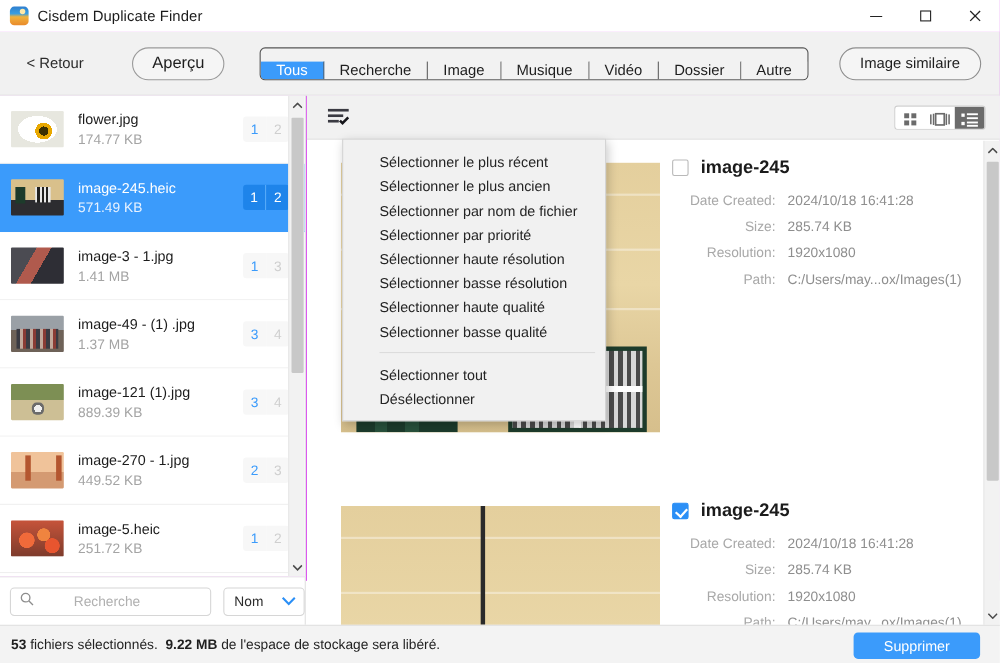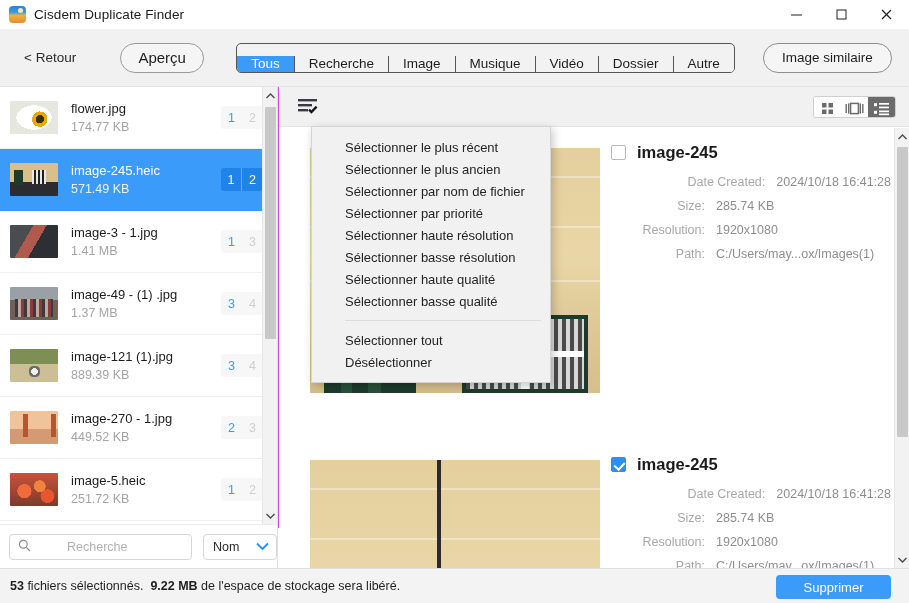--- a/index.html
+++ b/index.html
@@ -172,21 +172,21 @@
     background: #fff; flex: 0 0 auto; position: relative;
   }
   .cbx.checked { background: #2b8ff6; border-color: #2b8ff6; }
   .cbx.checked::after {
     content: ""; position: absolute; left: 4px; top: 2px; width: 5px; height: 8px;
     border: solid #fff; border-width: 0 2px 2px 0; transform: rotate(42deg);
   }
   .card-title { margin-left: 11px; font-size: 16.5px; font-weight: bold; color: #1b1b1b; }
   .kv { margin-top: 13px; }
   .kv-row { display: flex; margin-top: 9px; font-size: 12.5px; line-height: 15px; }
-  .kv-row:first-child { margin-top: 12px; justify-content: flex-end; }
+  .kv-row:first-child { margin-top: 12px; }
   .kv-k { width: 94px; text-align: right; color: #a8a8a8; flex: 0 0 auto; }
   .kv-v { margin-left: 11px; color: #8e8e8e; }
 
   
   .menu {
     position: absolute; left: 311px; top: 126px; width: 240px;
     background: #f1f1f1; border: 1px solid #d4d4d4;
     box-shadow: 2px 3px 9px rgba(0,0,0,.22); padding: 9px 0 9px 0; z-index: 50;
   }
   .menu-item {

